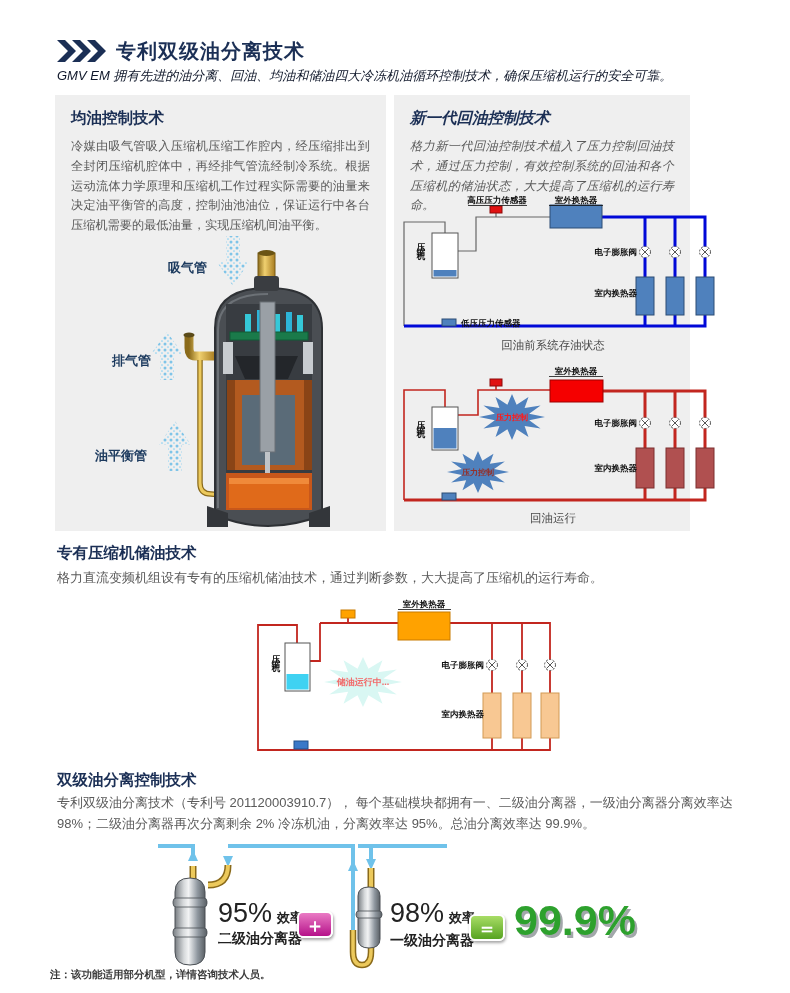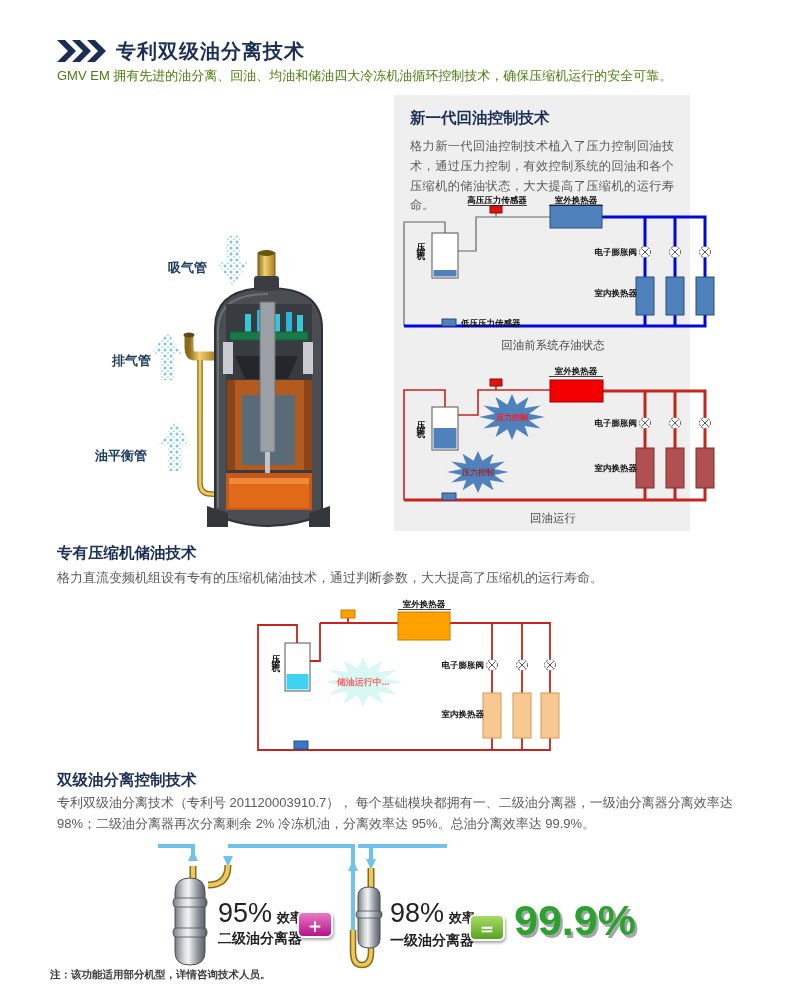--- a/index.html
+++ b/index.html
@@ -1,25 +1,25 @@
 <!DOCTYPE html>
 <html><head>
 <meta charset="utf-8">
 <style>
   html,body{margin:0;padding:0;background:#fff;}
   body{font-family:"Liberation Sans","DejaVu Sans",sans-serif;}
   .page{position:relative;width:790px;height:993px;background:#fff;overflow:hidden;}
   .abs{position:absolute;}
   
   .page-title{left:116px;top:38px;font-size:20px;font-weight:bold;color:#1b2f55;letter-spacing:1px;}
-  .subtitle{left:57px;top:67px;font-size:13px;color:#4d7c0f;}
+  .subtitle{left:57px;top:67px;font-size:13px;color:#0f172a;font-style:italic;}
   
   .panel{background:#efefef;box-sizing:border-box;padding:13px 16px;}
   .panel-left{left:55px;top:95px;width:331px;height:436px;}
-  .panel-right{left:394px;top:95px;width:296px;height:436px;}
+  .panel-right{left:394px;top:95px;width:296px;height:436px;font-style:italic;}
   .panel h3{margin:0 0 8px 0;font-size:15.5px;font-weight:bold;color:#1b2f55;}
   .panel p{margin:0;font-size:12.2px;line-height:1.62;color:#5a5a5a;text-align:justify;}
   
   .sec-title{font-size:15.5px;font-weight:bold;color:#1b2f55;}
   .sec-body{font-size:13px;line-height:1.6;color:#5a5a5a;}
   
   .caption{width:316px;text-align:center;font-size:11.5px;color:#4a4a4a;}
   
   .vlabel{writing-mode:vertical-lr;text-orientation:upright;font-size:8.5px;font-weight:bold;color:#111;letter-spacing:4px;line-height:1;}
   
@@ -70,20 +70,24 @@
   </svg>
 
   <svg class="abs" style="left:57px;top:40px" width="54" height="22">
     <polygon points="0,0 8,0 19,11 8,22 0,22 11,11" fill="#1b2f55"></polygon>
     <polygon points="15,0 23,0 34,11 23,22 15,22 26,11" fill="#1b2f55"></polygon>
     <polygon points="30,0 38,0 49,11 38,22 30,22 41,11" fill="#1b2f55"></polygon>
   </svg>
   <div class="abs page-title">专利双级油分离技术</div>
   <div class="abs subtitle">GMV EM 拥有先进的油分离、回油、均油和储油四大冷冻机油循环控制技术，确保压缩机运行的安全可靠。</div>
 
+  <div class="abs panel panel-left">
+    <h3>均油控制技术</h3>
+    <p>冷媒由吸气管吸入压缩机压缩工作腔内，经压缩排出到全封闭压缩机腔体中，再经排气管流经制冷系统。根据运动流体力学原理和压缩机工作过程实际需要的油量来决定油平衡管的高度，控制油池油位，保证运行中各台压缩机需要的最低油量，实现压缩机间油平衡。</p>
+  </div>
 
   <svg class="abs" style="left:55px;top:228px" width="331" height="300">
 
     <polygon points="171,8 185,8 185,34 194,34 178,58 162,34 171,34" fill="url(#dots)"></polygon>
     <polygon points="105,152 119,152 119,126 128,126 112,104 96,126 105,126" fill="url(#dots)"></polygon>
     <polygon points="113,243 127,243 127,217 136,217 120,193 104,217 113,217" fill="url(#dots)"></polygon>
 
     <text class="pipe-label" x="113" y="44">吸气管</text>
     <text class="pipe-label" x="57" y="137">排气管</text>
     <text class="pipe-label" x="40" y="232">油平衡管</text>

